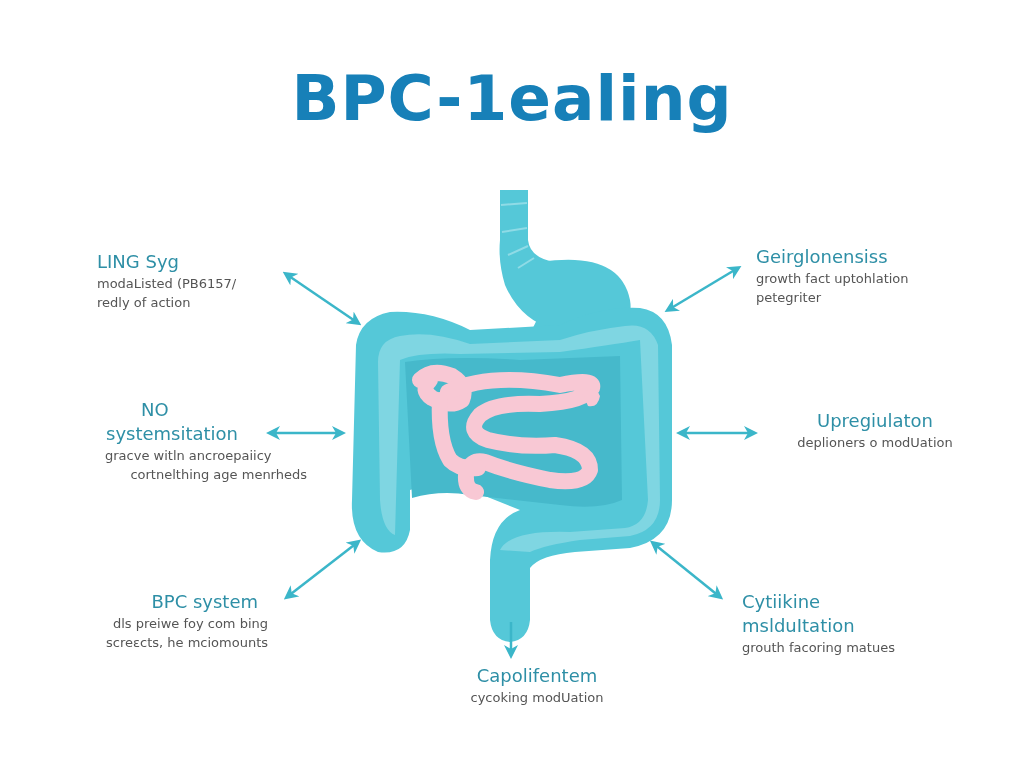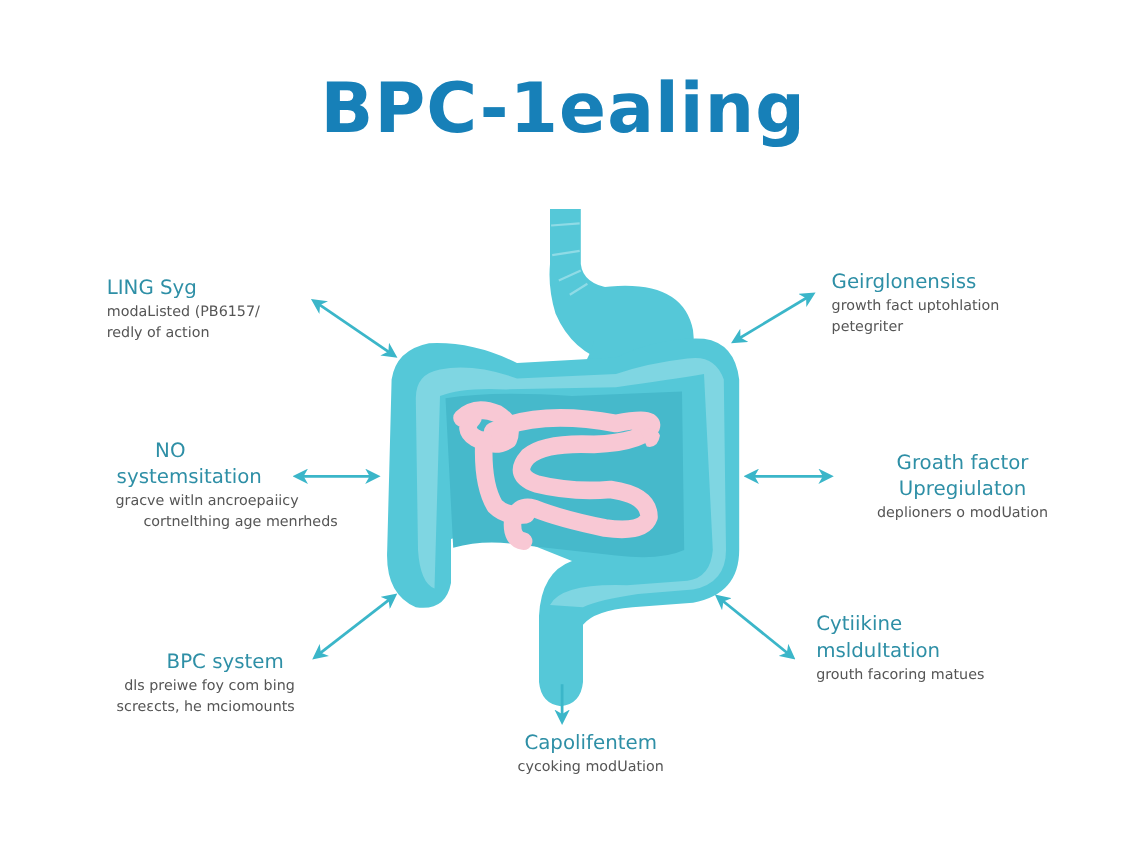--- a/index.html
+++ b/index.html
@@ -79,32 +79,31 @@
 </div>
 
 <div class="label center" style="left:72px; top:398px; width:210px;">
   <div class="head" style="text-align:left; padding-left:44px;">NO</div>
   <div class="head" style="text-align:left; padding-left:9px;">systemsitation</div>
   <div class="sub" style="text-align:left; padding-left:8px;">gracve witln ancroepaiicy</div>
   <div class="sub" style="text-align:right; padding-left:8px;">cortnelthing age menrheds</div>
 </div>
 
 <div class="label center" style="left:760px; top:409px; width:180px;">
-  <div class="head">Groath factor</div>
   <div class="head">Upregiulaton</div>
   <div class="sub">deplioners o modUation</div>
 </div>
 
 <div class="label" style="left:88px; top:590px; width:180px; text-align:right;">
   <div class="head" style="padding-right:10px;">BPC system</div>
   <div class="sub">dls preiwe foy com bing</div>
   <div class="sub">screεcts, he mciomounts</div>
 </div>
 
-<div class="label left" style="left:742px; top:556px;">
+<div class="label left" style="left:742px; top:590px;">
   <div class="head">Cytiikine</div>
   <div class="head">mslduItation</div>
   <div class="sub">grouth facoring matues</div>
 </div>
 
 <div class="label center" style="left:412px; top:664px; width:200px;">
   <div class="head">Capolifentem</div>
   <div class="sub">cycoking modUation</div>
 </div>
 

